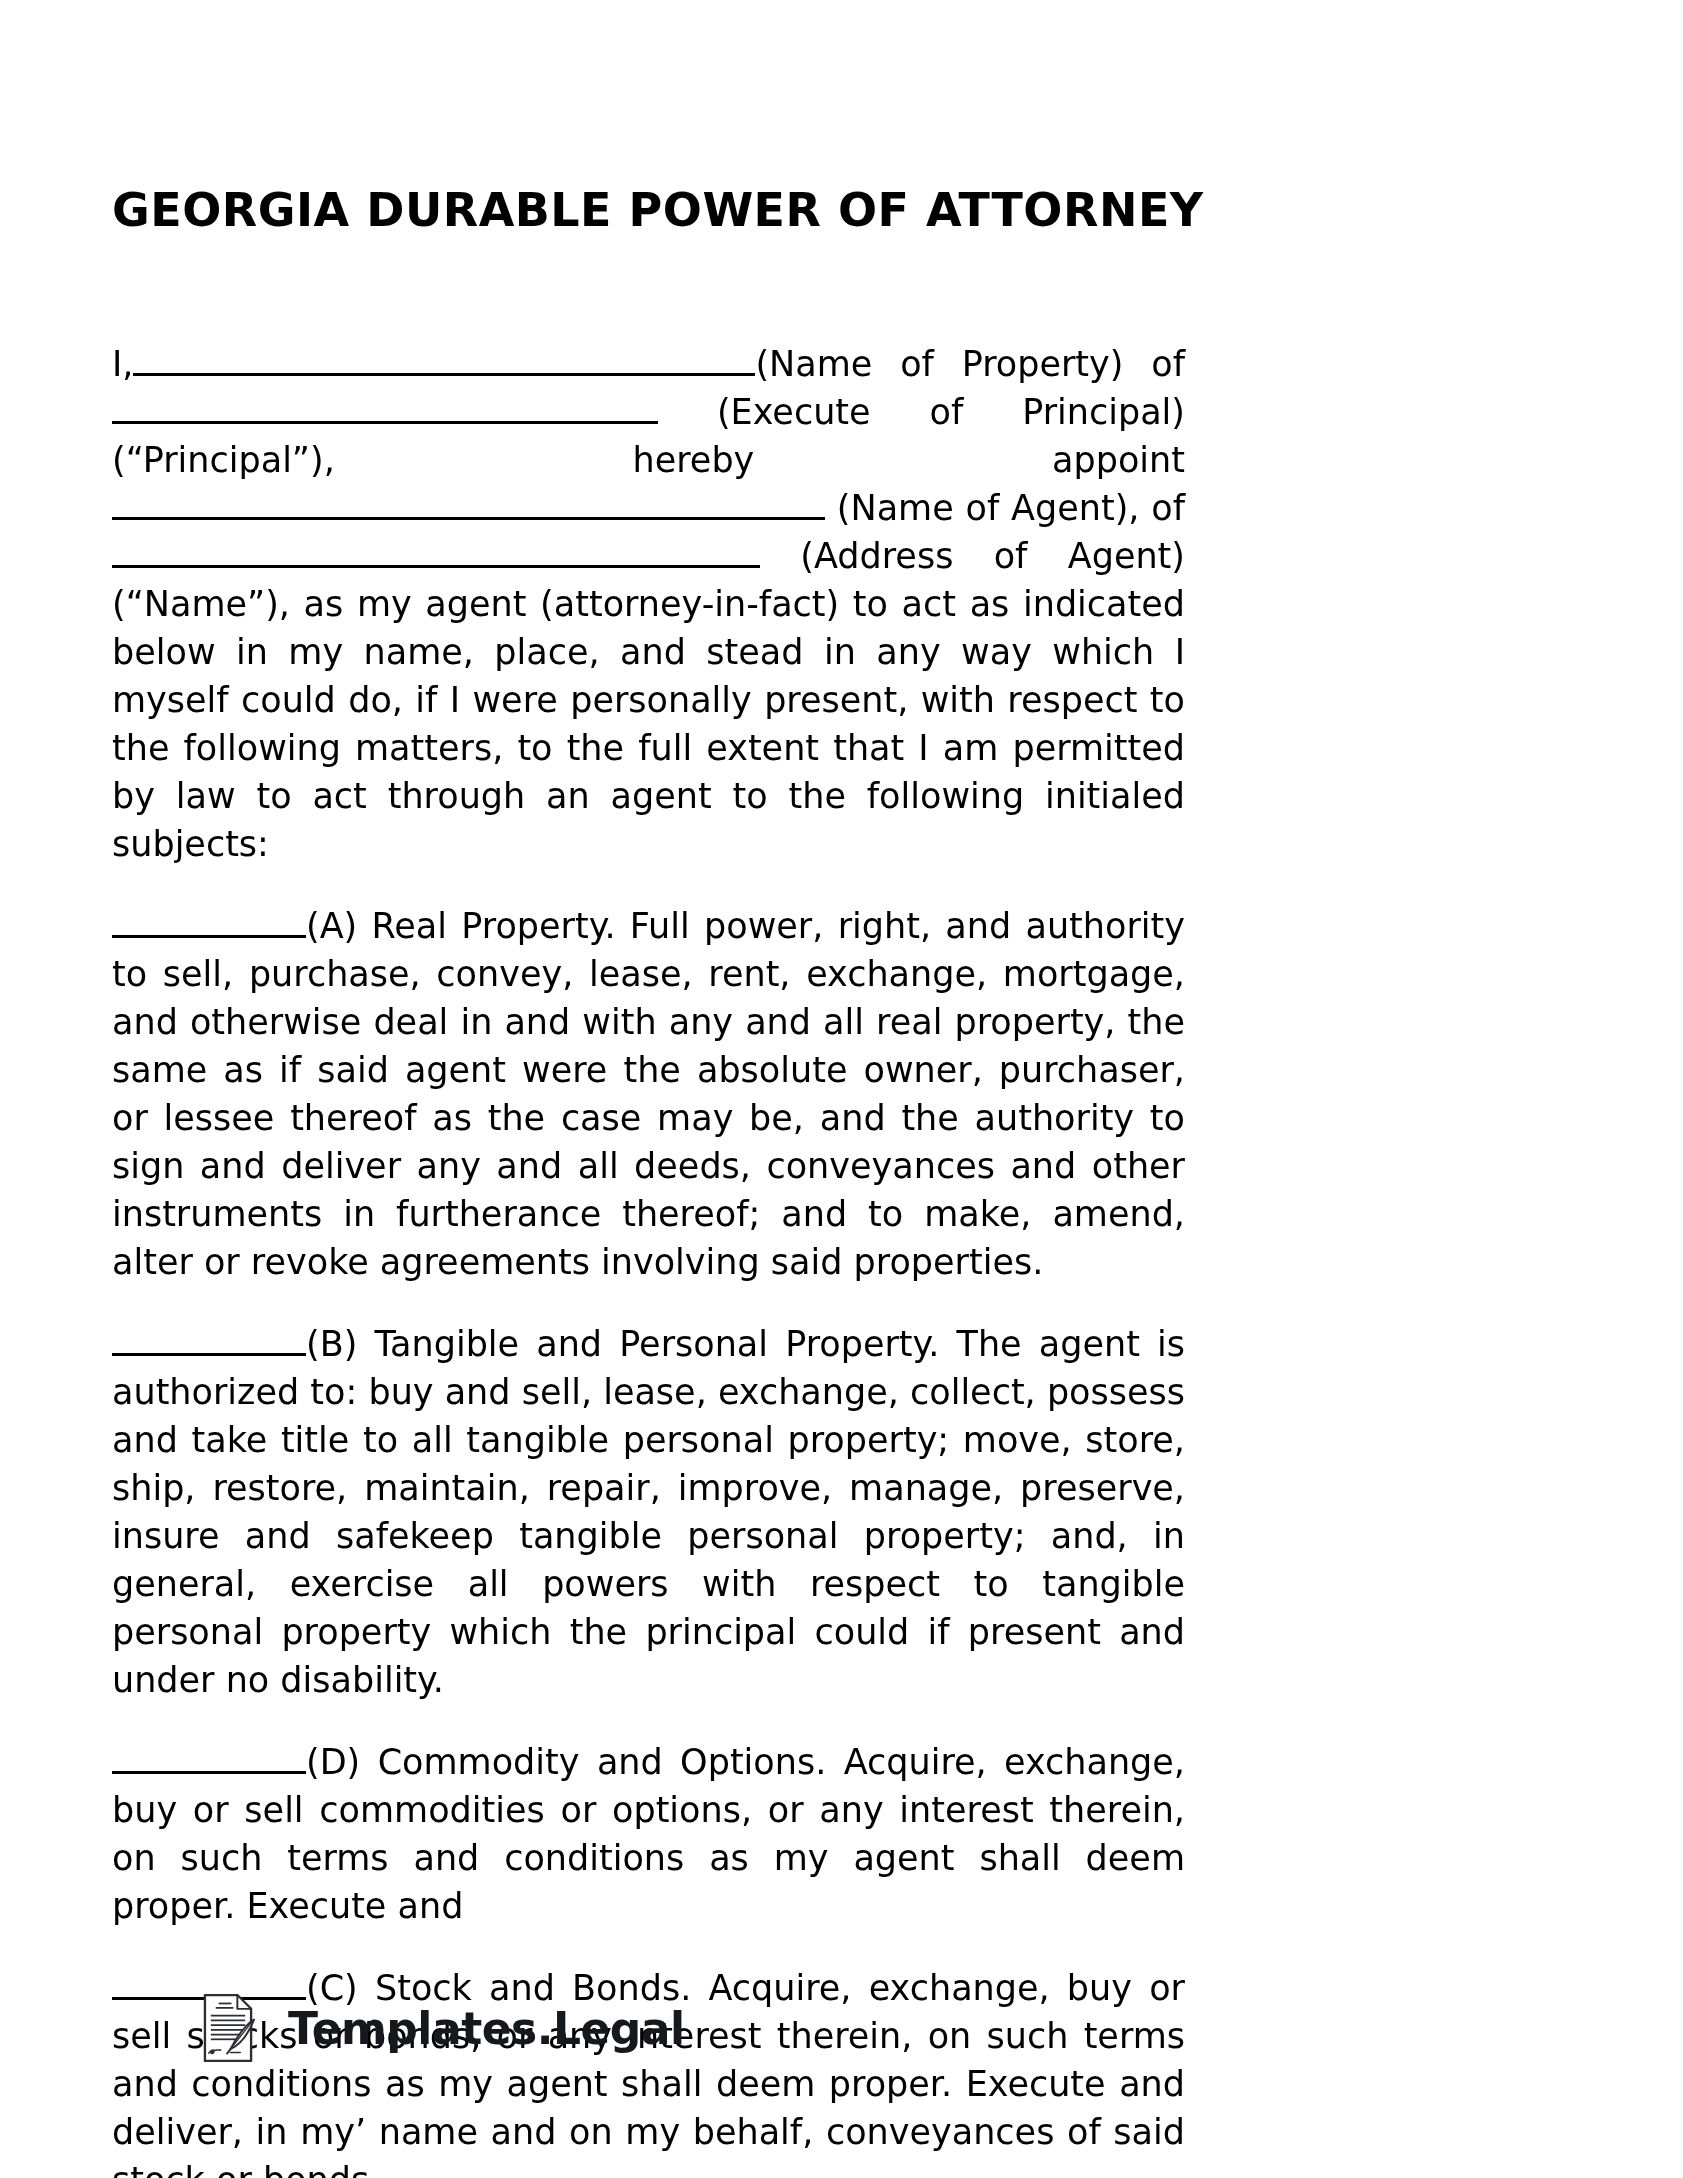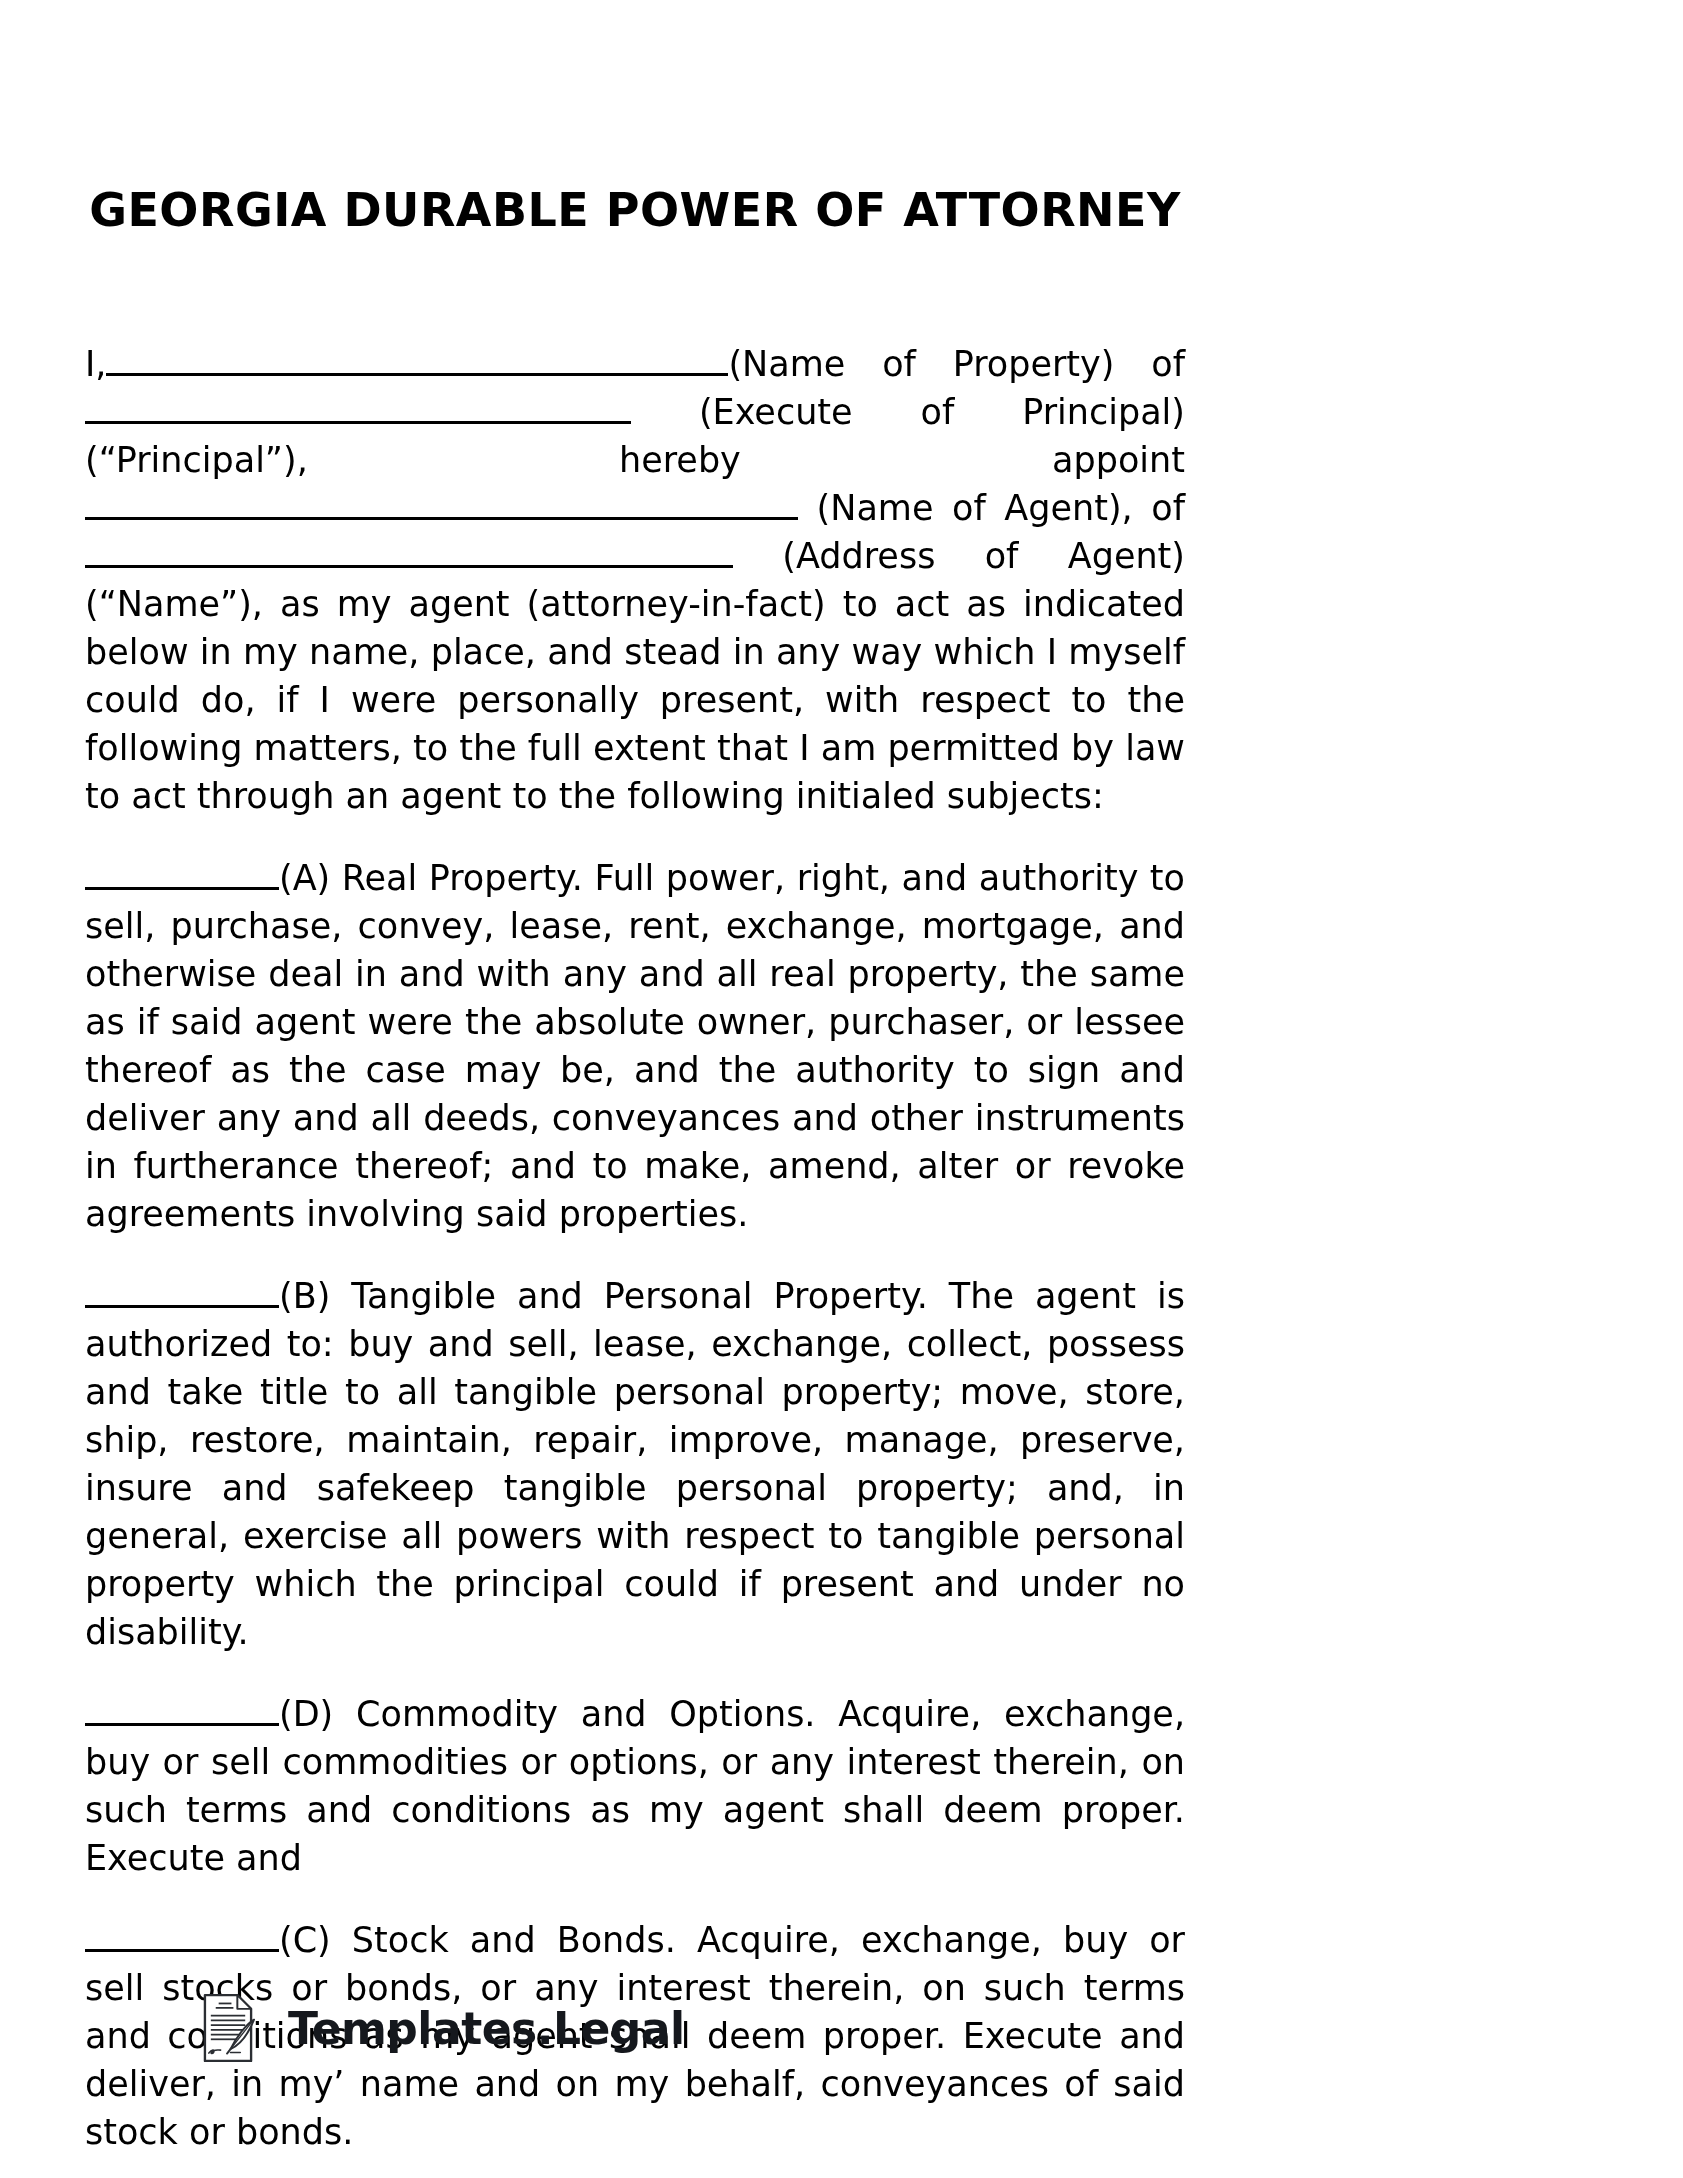--- a/index.html
+++ b/index.html
@@ -8,21 +8,21 @@
     background: #ffffff;
   }
   .page {
     position: relative;
     width: 1388px;
     height: 2178px;
     background: #ffffff;
     color: #000000;
     font-family: "DejaVu Sans", sans-serif;
     box-sizing: border-box;
-    padding: 184px 203px 0 85px;
+    padding: 184px 203px 0 112px;
     overflow: hidden;
   }
   .doc-title {
     font-size: 46px;
     line-height: 1.15;
     font-weight: 700;
     text-align: center;
     letter-spacing: 0.5px;
     margin: 0 0 103px 0;
     white-space: nowrap;

